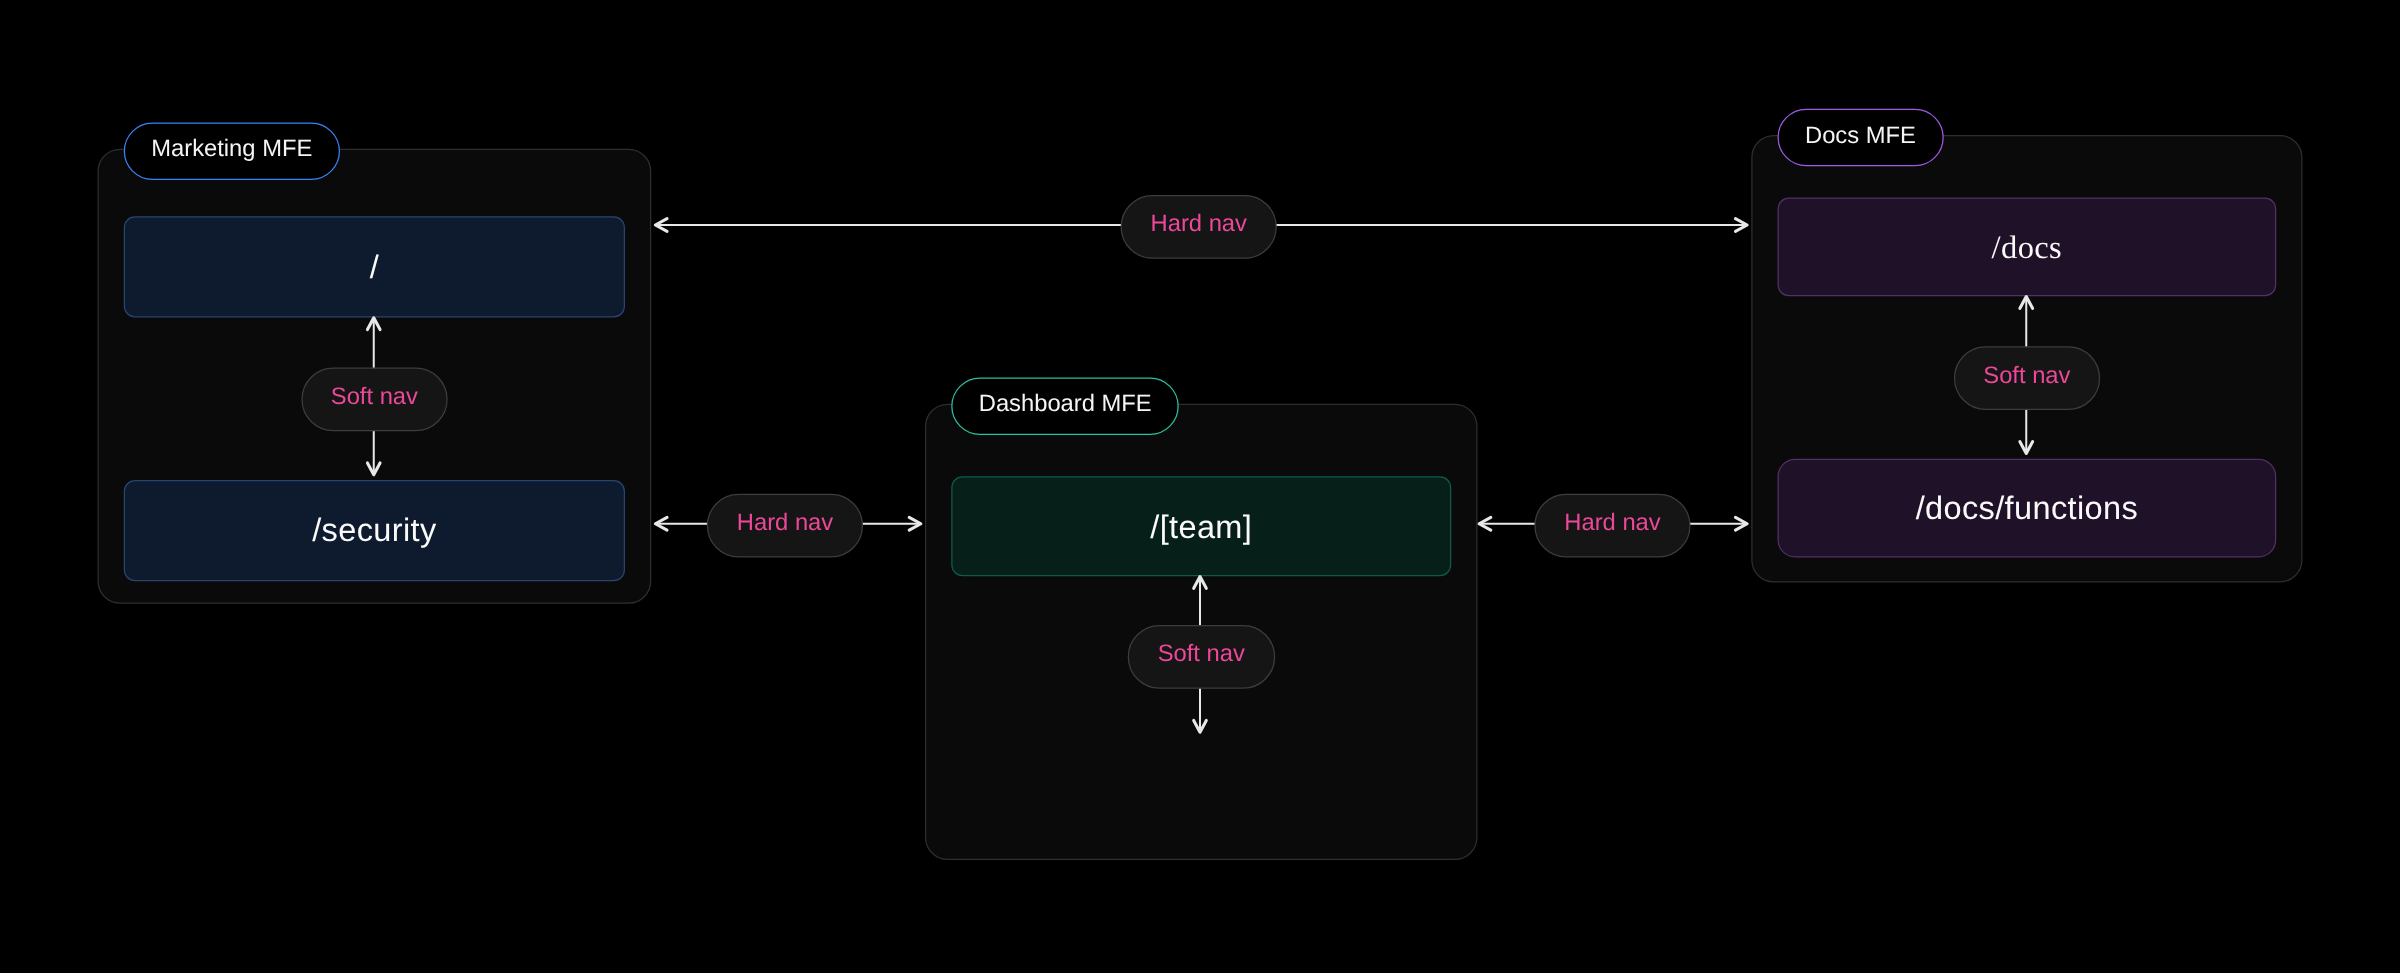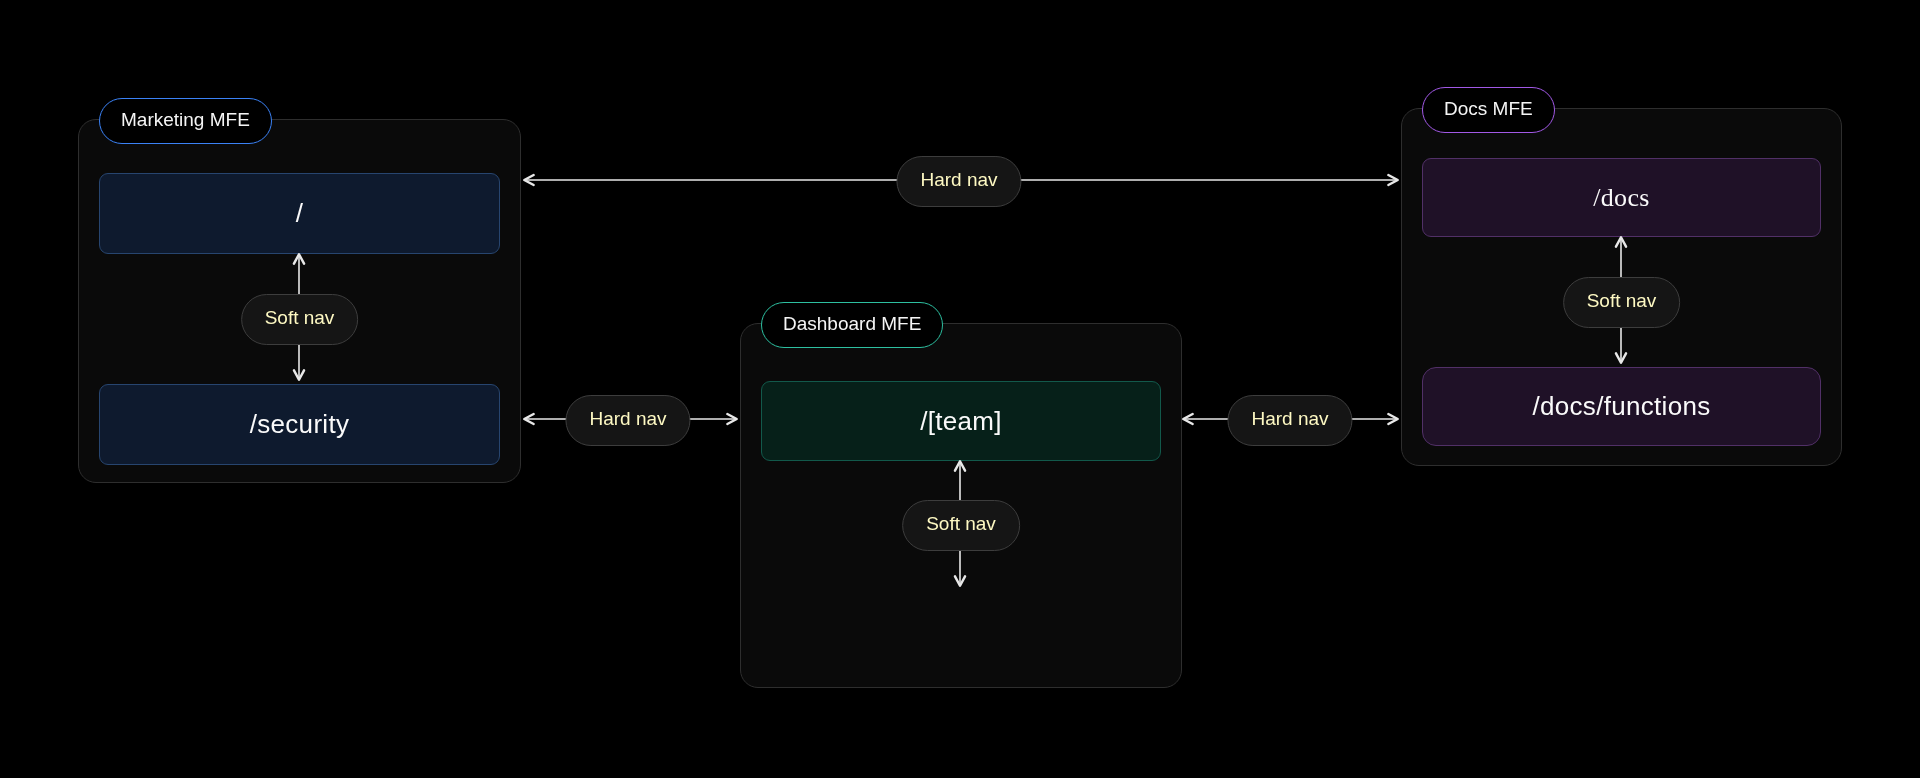--- a/index.html
+++ b/index.html
@@ -24,21 +24,21 @@
     border:1px solid #444;display:flex;align-items:center;justify-content:center;
     font-size:26px;letter-spacing:.3px;color:#fafafa;
   }
   #g-marketing .r1{top:53px;}   #g-marketing .r2{top:264px;}
   #g-dashboard .r1{top:57px;height:78px;}  #g-dashboard .r2{top:266px;height:78px;}
   #g-docs .r1{top:49px;height:77px;font-family:Liberation Serif, serif;}       #g-docs .r2{top:258px;height:77px;border-radius:14px;}
 
   .pill{
     position:absolute;height:49px;line-height:46px;padding:0 23px;
     background:#151515;border:1px solid #3d3d3d;border-radius:26px;
-    font-size:19px;color:#fef9c3;white-space:nowrap;text-align:center;z-index:3;
+    font-size:19px;color:#ec4899;white-space:nowrap;text-align:center;z-index:3;
   }
   .soft{left:50%;transform:translateX(-50%);}
   #g-marketing .soft{top:174px;}
   #g-dashboard .soft{top:176px;}
   #g-docs .soft{top:168px;}
 
   #hn-top{left:959px;top:156px;transform:translateX(-50%);}
   #hn-left{left:628px;top:395px;transform:translateX(-50%);}
   #hn-right{left:1290px;top:395px;transform:translateX(-50%);}
 

